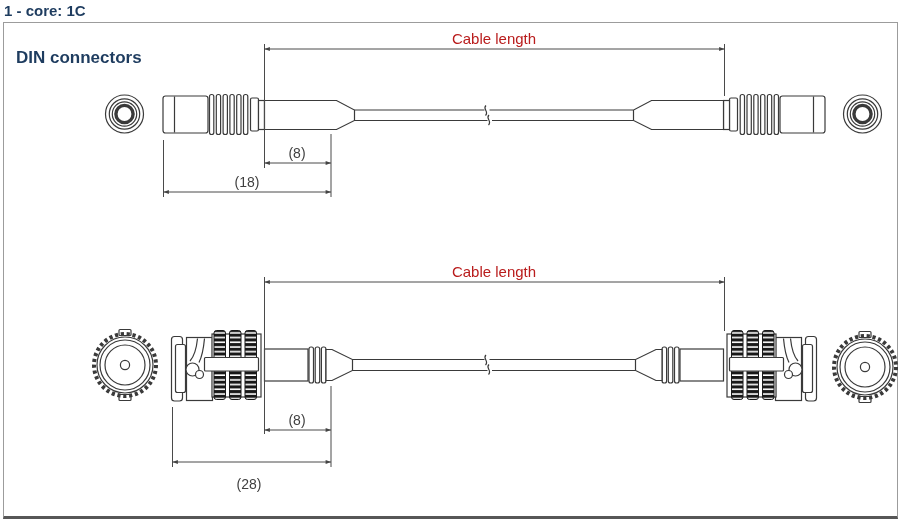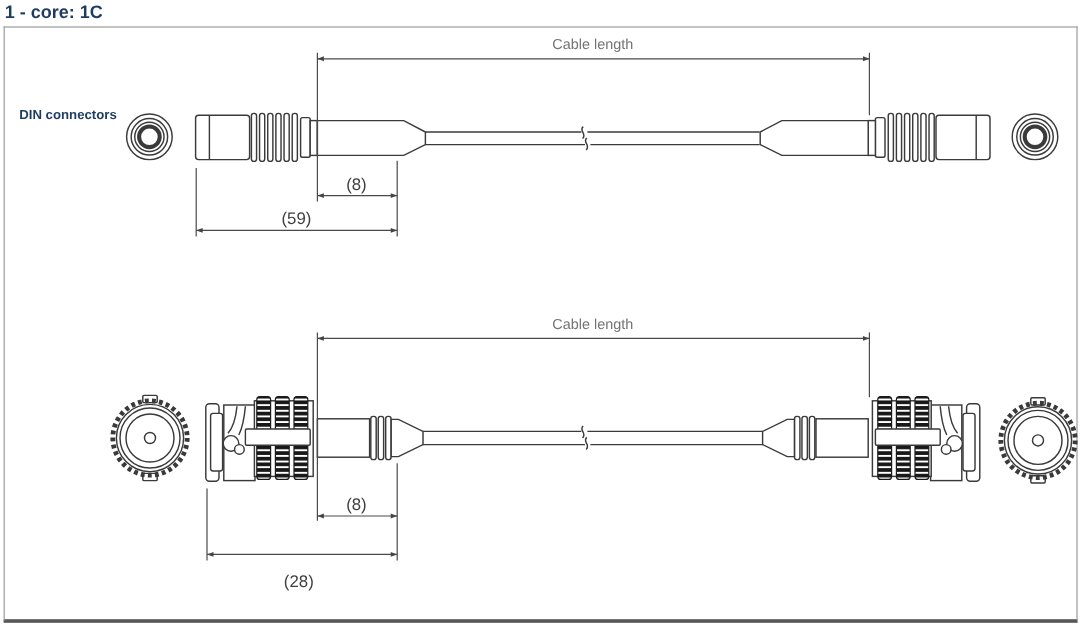--- a/index.html
+++ b/index.html
@@ -1,23 +1,23 @@
 <!DOCTYPE html>
 <html><head>
 <meta charset="utf-8">
 <style>
   html,body{margin:0;padding:0;background:#fff;}
   #stage{position:relative;width:900px;height:524px;background:#fff;overflow:hidden;
          font-family:"Liberation Sans",sans-serif;}
   .title{position:absolute;left:4px;top:2px;font-size:15px;font-weight:600;color:#1e3c5f;}
   .frame{position:absolute;left:3px;top:22px;right:2px;bottom:5px;
          border:1px solid #9c9c9c;border-bottom:3px solid #575757;background:#fff;}
-  .seclabel{position:absolute;font-size:11px;font-weight:600;color:#1e3c5f;white-space:nowrap;margin-top:42px;}
+  .seclabel{position:absolute;font-size:17px;font-weight:600;color:#1e3c5f;white-space:nowrap;}
   .dimtext{position:absolute;font-size:14px;color:#3f3f3f;transform:translateX(-50%);white-space:nowrap;}
-  .cabletext{position:absolute;font-size:12px;color:#737373;transform:translateX(-50%);white-space:nowrap;text-align:center;}
+  .cabletext{position:absolute;font-size:15px;color:#b91c1c;transform:translateX(-50%);white-space:nowrap;text-align:center;}
   svg{position:absolute;left:0;top:0;}
 </style>
 </head>
 <body>
 
 <div id="stage">
 
   <div class="title">1 - core: 1C</div>
   <div class="frame"></div>
 
@@ -144,19 +144,19 @@
         <line x1="264.5" y1="282" x2="724.5" y2="282" marker-start="url(#arr)" marker-end="url(#arr)"></line>
         <line x1="264.5" y1="430" x2="331" y2="430" marker-start="url(#arr)" marker-end="url(#arr)"></line>
         <line x1="172.5" y1="462" x2="331" y2="462" marker-start="url(#arr)" marker-end="url(#arr)"></line>
       </g>
     </g>
   </svg>
 
   <div class="seclabel" style="left:16px;top:48px;">DIN connectors</div>
   <div class="cabletext" style="left:494px;top:30px;">Cable length</div>
   <div class="dimtext" style="left:297px;top:145px;">(8)</div>
-  <div class="dimtext" style="left:247px;top:174px;">(59)</div>
+  <div class="dimtext" style="left:247px;top:174px;">(18)</div>
 
   <div class="cabletext" style="left:494px;top:263px;">Cable length</div>
   <div class="dimtext" style="left:297px;top:412px;">(8)</div>
   <div class="dimtext" style="left:249px;top:444px;margin-top:32px;">(28)</div>
 
 </div>
 
 </body></html>

